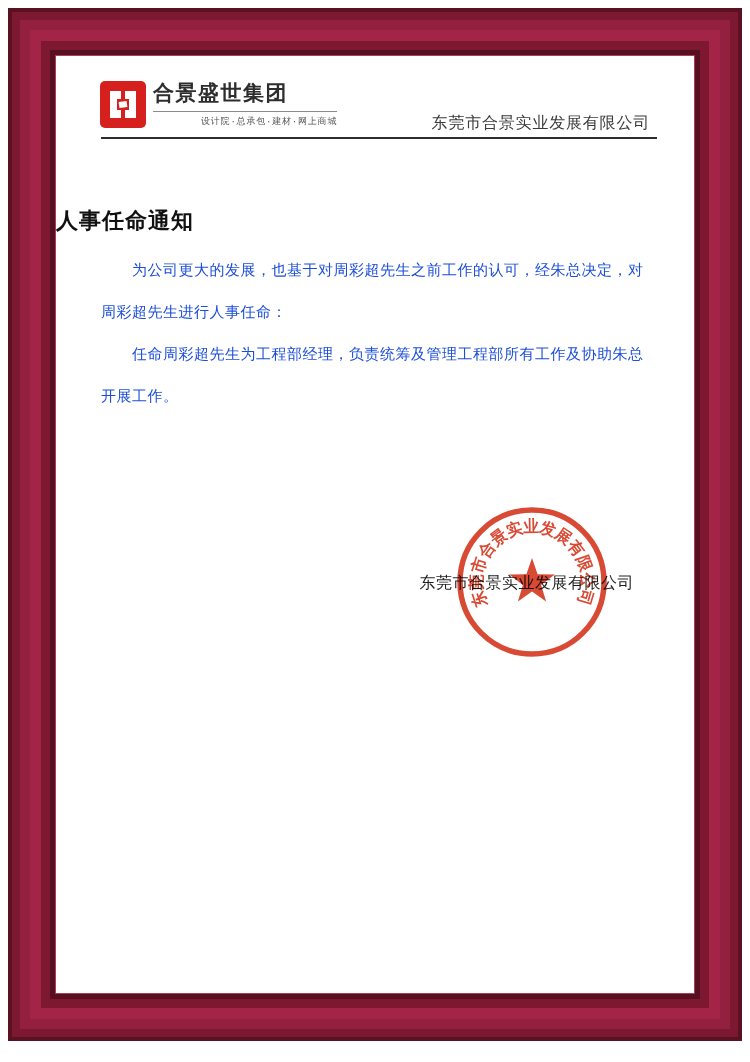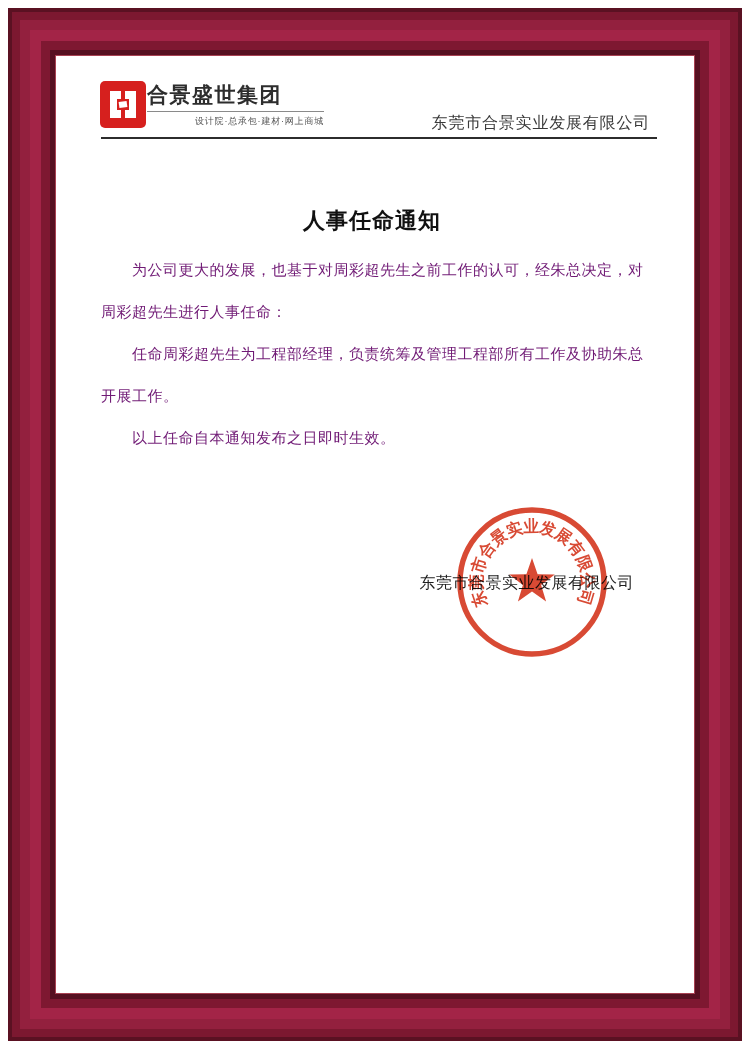--- a/index.html
+++ b/index.html
@@ -14,34 +14,34 @@
   .f1{border:4px solid #5a1122;}
   .f2{border:8px solid #7c1830;}
   .f3{border:10px solid #93203e;}
   .f4{border:11px solid #a32447;}
   .f5{border:9px solid #7e1831;}
   .f6{border:5px solid #561021;}
   .f7{border:1px solid #a84152;}
   
   .doc{position:relative;width:100%;height:100%;background:#ffffff;}
   
-  .logo-block{position:absolute;left:44px;top:25px;display:flex;align-items:flex-end;gap:1px;}
+  .logo-block{position:absolute;left:44px;top:25px;display:flex;align-items:flex-end;gap:7px;font-family:Liberation Mono, monospace;}
   .logo-icon{width:46px;height:47px;display:block;}
   .logo-text{display:flex;flex-direction:column;}
   .logo-name{font-size:21px;font-weight:bold;color:#2d2d2d;letter-spacing:1.5px;line-height:26px;white-space:nowrap;}
   .logo-rule{height:1px;background:#8a8a8a;margin:3px 0 3px 0;}
   .logo-tagline{font-size:9px;color:#555;letter-spacing:0.8px;white-space:nowrap;margin-left:48px;}
   .company-name{position:absolute;right:44px;top:57px;font-size:16px;color:#3a3a3a;letter-spacing:0.8px;white-space:nowrap;}
   .header-rule{position:absolute;left:45px;right:37px;top:81px;height:2px;background:#2c2c2c;}
   
-  .doc-title{position:absolute;left:0;right:6px;top:150px;text-align:center;
+  .doc-title{position:absolute;left:0;right:6px;top:150px;
     font-size:22px;font-weight:bold;color:#111;letter-spacing:1px;}
   
   .doc-body{position:absolute;left:45px;right:31px;top:193px;
-    font-size:15px;line-height:42px;color:#701a75;letter-spacing:0.5px;}
+    font-size:15px;line-height:42px;color:#1d4ed8;letter-spacing:0.5px;}
   .doc-body p{margin:0;white-space:pre-line;}
   
   .signature{position:absolute;right:60px;top:505px;text-align:right;
     font-size:16px;line-height:43px;color:#1f1f1f;letter-spacing:0.5px;}
   
   .seal{position:absolute;left:391px;top:441px;width:170px;height:170px;
     mix-blend-mode:multiply;opacity:0.92;}
 </style>
 </head>
 <body>
@@ -74,21 +74,20 @@
     <div class="company-name">东莞市合景实业发展有限公司</div>
     <div class="header-rule"></div>
 
     <div class="doc-title">人事任命通知</div>
 
     <div class="doc-body">
       <p>　　为公司更大的发展，也基于对周彩超先生之前工作的认可，经朱总决定，对
 周彩超先生进行人事任命：</p>
       <p>　　任命周彩超先生为工程部经理，负责统筹及管理工程部所有工作及协助朱总
 开展工作。</p>
-      <p>　　以上任命自本通知发布之日即时生效。</p>
     </div>
 
     <div class="signature">
       <div>东莞市合景实业发展有限公司</div>
     </div>
 
     <svg class="seal" viewBox="0 0 170 170">
       <circle cx="85" cy="85" r="72" fill="none" stroke="#d53a22" stroke-width="5.5"></circle>
       <path id="sealArc" d="M 40.45 107.7 A 50 50 0 1 1 129.55 107.7" fill="none"></path>
       <text font-size="16.5" font-weight="bold" fill="#d53a22" font-family="Liberation Sans, DejaVu Sans, sans-serif">

